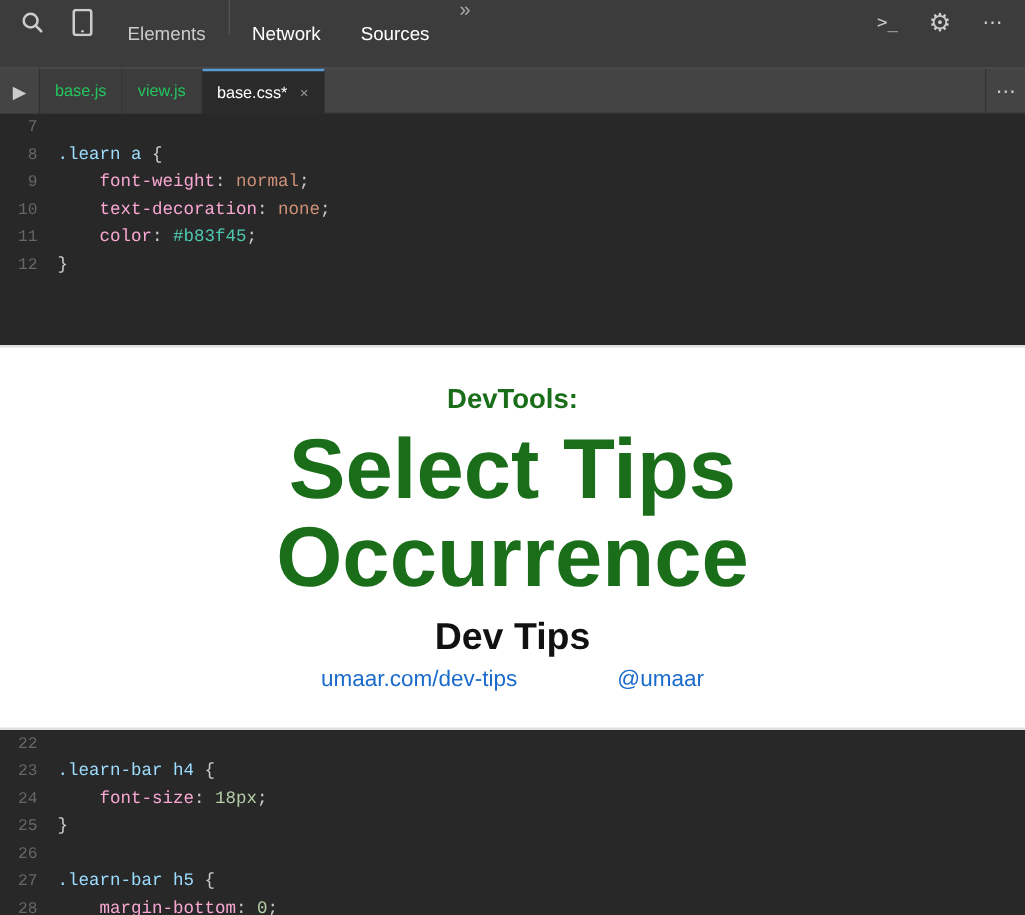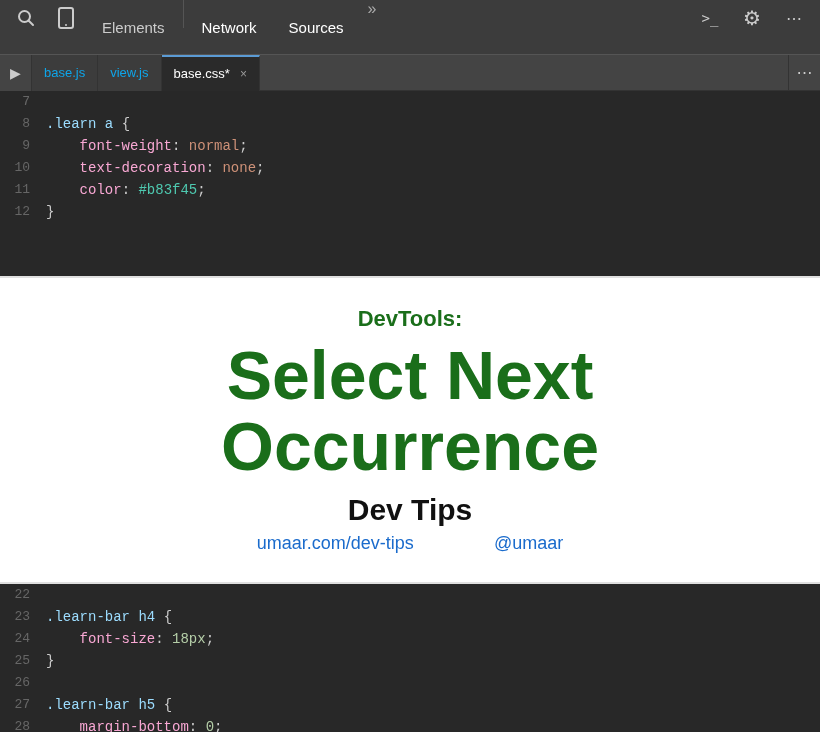--- a/index.html
+++ b/index.html
@@ -75,21 +75,21 @@
       cursor: pointer;
       background: #444;
       border-right: 1px solid #333;
     }
     .file-tab {
       padding: 0 12px;
       height: 36px;
       display: flex;
       align-items: center;
       gap: 6px;
-      color: #0ea5e9;
+      color: #22c55e;
       font-size: 13px;
       cursor: pointer;
       border-right: 1px solid #333;
       background: #3c3c3c;
     }
     .file-tab.active {
       background: #2a2a2a;
       color: #fff;
       border-top: 2px solid #5b9bd5;
     }
@@ -269,21 +269,21 @@
     <span class="line-content">    <span class="code-property">color</span><span class="code-punct">:</span> <span class="code-color-val">#b83f45</span><span class="code-punct">;</span></span>
   </div>
   <div class="code-line">
     <span class="line-num">12</span>
     <span class="line-content"><span class="code-punct">}</span></span>
   </div>
 </div>
 
 <div class="overlay-card">
   <div class="overlay-subtitle">DevTools:</div>
-  <div class="overlay-title">Select Next Occurrence</div>
+  <div class="overlay-title">Select Tips Occurrence</div>
   <div class="overlay-devtips">Dev Tips</div>
   <div class="overlay-links">
     <a class="overlay-link" href="#">umaar.com/dev-tips</a>
     <a class="overlay-link" href="#">@umaar</a>
   </div>
 </div>
 
 <div class="code-editor-bottom">
   <div class="code-line">
     <span class="line-num">22</span>

